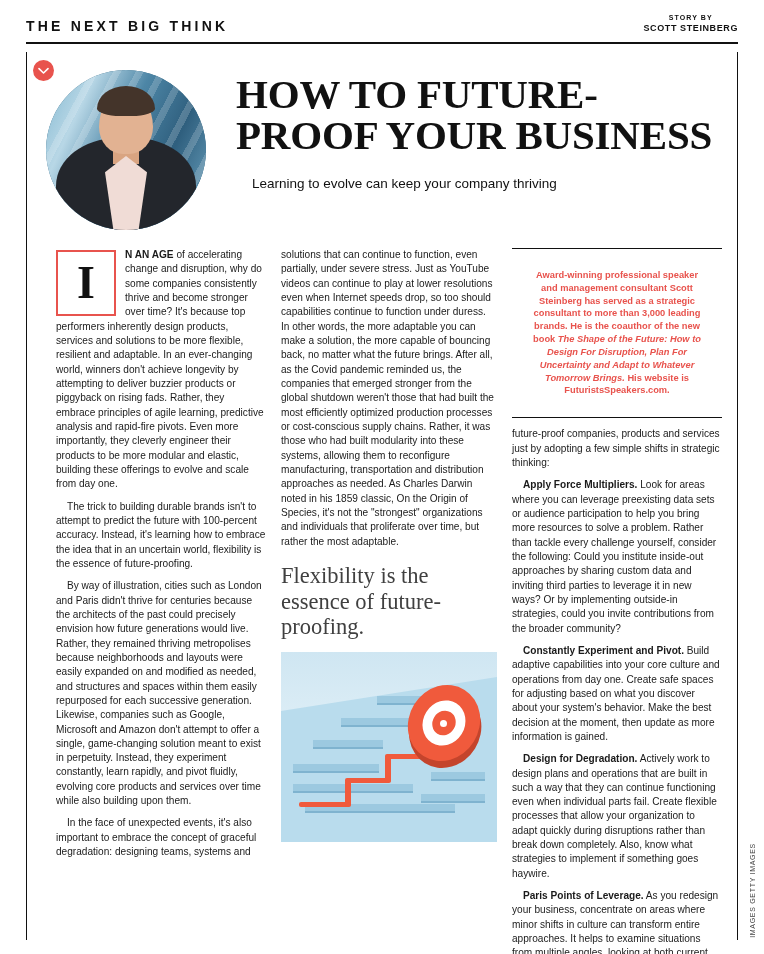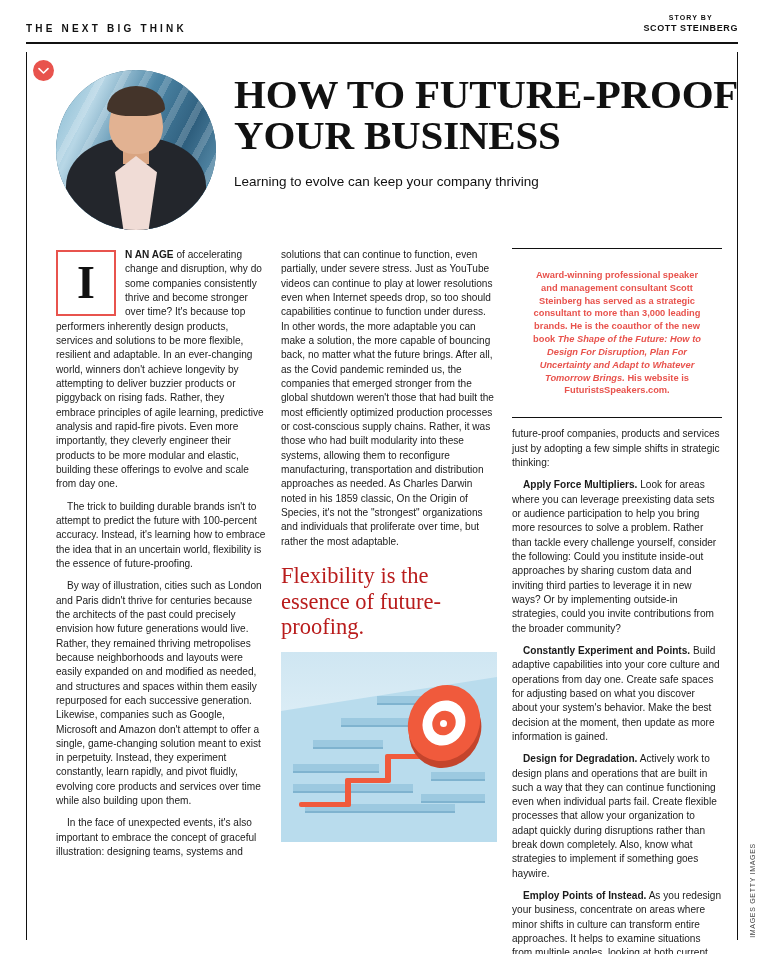--- a/index.html
+++ b/index.html
@@ -27,21 +27,21 @@
   .masthead {
     display: flex;
     align-items: flex-end;
     justify-content: space-between;
     border-bottom: 2px solid #111;
     padding-bottom: 8px;
   }
   .masthead-title {
     font-family: "Liberation Sans", sans-serif;
     font-weight: bold;
-    font-size: 10px;
+    font-size: 14px;
     letter-spacing: 3.2px;
     color: #111;
   }
   .byline {
     text-align: center;
     line-height: 1.25;
   }
   .byline-label {
     font-size: 7px;
     letter-spacing: 1.1px;
@@ -85,22 +85,22 @@
     align-items: center;
     justify-content: center;
   }
   .dot-marker svg { display: block; }
 
   
   .hero {
     margin-top: 26px;
     display: flex;
     align-items: flex-start;
-    gap: 18px;
-    padding-left: 30px;
+    gap: 30px;
+    padding-left: 20px;
     justify-content: flex-end;
   }
   .portrait {
     width: 160px;
     height: 160px;
     border-radius: 50%;
     flex: 0 0 160px;
     overflow: hidden;
     position: relative;
     background: #2b5f7c;
@@ -180,21 +180,21 @@
     line-height: 0.99;
     letter-spacing: -0.2px;
     margin: 0 0 14px 0;
     color: #111;
   }
   .subhead {
     font-family: "Liberation Sans", sans-serif;
     font-size: 13.5px;
     line-height: 1.35;
     color: #111;
-    margin: 0;
+    margin: 16px;
     padding-top: 4px;
   }
 
   
   .columns {
     display: flex;
     gap: 15px;
     margin-top: 18px;
     padding-left: 30px;
     padding-right: 16px;
@@ -235,21 +235,21 @@
   .lead-caps {
     font-weight: bold;
     margin-top: 10px;
   }
 
   
   .pullquote {
     font-family: "Liberation Serif", serif;
     font-size: 22.5px;
     line-height: 1.14;
-    color: #b91c1c;
+    color: #404040;
     margin: 14px 0 12px 0;
   }
 
   
   .bio-box {
     border-top: 1px solid #111;
     border-bottom: 1px solid #111;
     padding: 10px 6px 10px 6px;
     margin: 0 0 9px 0;
     text-align: center;
@@ -389,21 +389,21 @@
 
   <div class="columns">
 
     <div class="col">
       <div class="dropcap-wrap">
         <span class="dropcap">I</span>
       </div>
       <p><span class="lead-caps">N AN AGE</span> <span>of accelerating change and disruption, why do some companies consistently thrive and become stronger over time? It's because top performers inherently design products, services and solutions to be more flexible, resilient and adaptable. In an ever-changing world, winners don't achieve longevity by attempting to deliver buzzier products or piggyback on rising fads. Rather, they embrace principles of agile learning, predictive analysis and rapid-fire pivots. Even more importantly, they cleverly engineer their products to be more modular and elastic, building these offerings to evolve and scale from day one.</span></p>
       <p class="indent">The trick to building durable brands isn't to attempt to predict the future with 100-percent accuracy. Instead, it's learning how to embrace the idea that in an uncertain world, flexibility is the essence of future-proofing.</p>
       <p class="indent">By way of illustration, cities such as London and Paris didn't thrive for centuries because the architects of the past could precisely envision how future generations would live. Rather, they remained thriving metropolises because neighborhoods and layouts were easily expanded on and modified as needed, and structures and spaces within them easily repurposed for each successive generation. Likewise, companies such as Google, Microsoft and Amazon don't attempt to offer a single, game-changing solution meant to exist in perpetuity. Instead, they experiment constantly, learn rapidly, and pivot fluidly, evolving core products and services over time while also building upon them.</p>
-      <p class="indent">In the face of unexpected events, it's also important to embrace the concept of graceful illustration: designing teams, systems and</p>
+      <p class="indent">In the face of unexpected events, it's also important to embrace the concept of graceful degradation: designing teams, systems and</p>
     </div>
 
     <div class="col">
       <p>solutions that can continue to function, even partially, under severe stress. Just as YouTube videos can continue to play at lower resolutions even when Internet speeds drop, so too should capabilities continue to function under duress. In other words, the more adaptable you can make a solution, the more capable of bouncing back, no matter what the future brings. After all, as the Covid pandemic reminded us, the companies that emerged stronger from the global shutdown weren't those that had built the most efficiently optimized production processes or cost-conscious supply chains. Rather, it was those who had built modularity into these systems, allowing them to reconfigure manufacturing, transportation and distribution approaches as needed. As Charles Darwin noted in his 1859 classic, On the Origin of Species, it's not the "strongest" organizations and individuals that proliferate over time, but rather the most adaptable.</p>
 
       <div class="pullquote">Flexibility is the essence of future-proofing.</div>
 
       <div class="illustration">
         <div class="maze-base"></div>
         <div class="maze-line" style="left:12px; top:112px; width:86px; height:7px;"></div>
@@ -429,21 +429,21 @@
         <div class="target-dot"></div>
       </div>
     </div>
 
     <div class="col">
       <div class="bio-box">
         <p><span>Award-winning professional speaker and management consultant Scott Steinberg has served as a strategic consultant to more than 3,000 leading brands. He is the coauthor of the new book </span><em>The Shape of the Future: How to Design For Disruption, Plan For Uncertainty and Adapt to Whatever Tomorrow Brings.</em><span> His website is FuturistsSpeakers.com.</span></p>
       </div>
       <p>future-proof companies, products and services just by adopting a few simple shifts in strategic thinking:</p>
       <p class="indent"><span class="subhead-run">Apply Force Multipliers.</span><span> Look for areas where you can leverage preexisting data sets or audience participation to help you bring more resources to solve a problem. Rather than tackle every challenge yourself, consider the following: Could you institute inside-out approaches by sharing custom data and inviting third parties to leverage it in new ways? Or by implementing outside-in strategies, could you invite contributions from the broader community?</span></p>
-      <p class="indent"><span class="subhead-run">Constantly Experiment and Points.</span><span> Build adaptive capabilities into your core culture and operations from day one. Create safe spaces for adjusting based on what you discover about your system's behavior. Make the best decision at the moment, then update as more information is gained.</span></p>
+      <p class="indent"><span class="subhead-run">Constantly Experiment and Pivot.</span><span> Build adaptive capabilities into your core culture and operations from day one. Create safe spaces for adjusting based on what you discover about your system's behavior. Make the best decision at the moment, then update as more information is gained.</span></p>
       <p class="indent"><span class="subhead-run">Design for Degradation.</span><span> Actively work to design plans and operations that are built in such a way that they can continue functioning even when individual parts fail. Create flexible processes that allow your organization to adapt quickly during disruptions rather than break down completely. Also, know what strategies to implement if something goes haywire.</span></p>
-      <p class="indent"><span class="subhead-run">Employ Points of Instead.</span><span> As you redesign your business, concentrate on areas where minor shifts in culture can transform entire approaches. It helps to examine situations from multiple angles, looking at both current circumstances and future implications.</span></p>
+      <p class="indent"><span class="subhead-run">Paris Points of Leverage.</span><span> As you redesign your business, concentrate on areas where minor shifts in culture can transform entire approaches. It helps to examine situations from multiple angles, looking at both current circumstances and future implications.</span></p>
       <p class="indent">As you can see, finding success isn't about delivering perfect products and services every time. Rather, it's about applying systems-based thinking to craft solutions that are designed to grow more capable through repeated usage. When the right circumstances come along, you're ready to capitalize on them.</p>
     </div>
   </div>
 
   <div class="photo-credit">IMAGES GETTY IMAGES</div>
 </div>
 
 </body></html>

